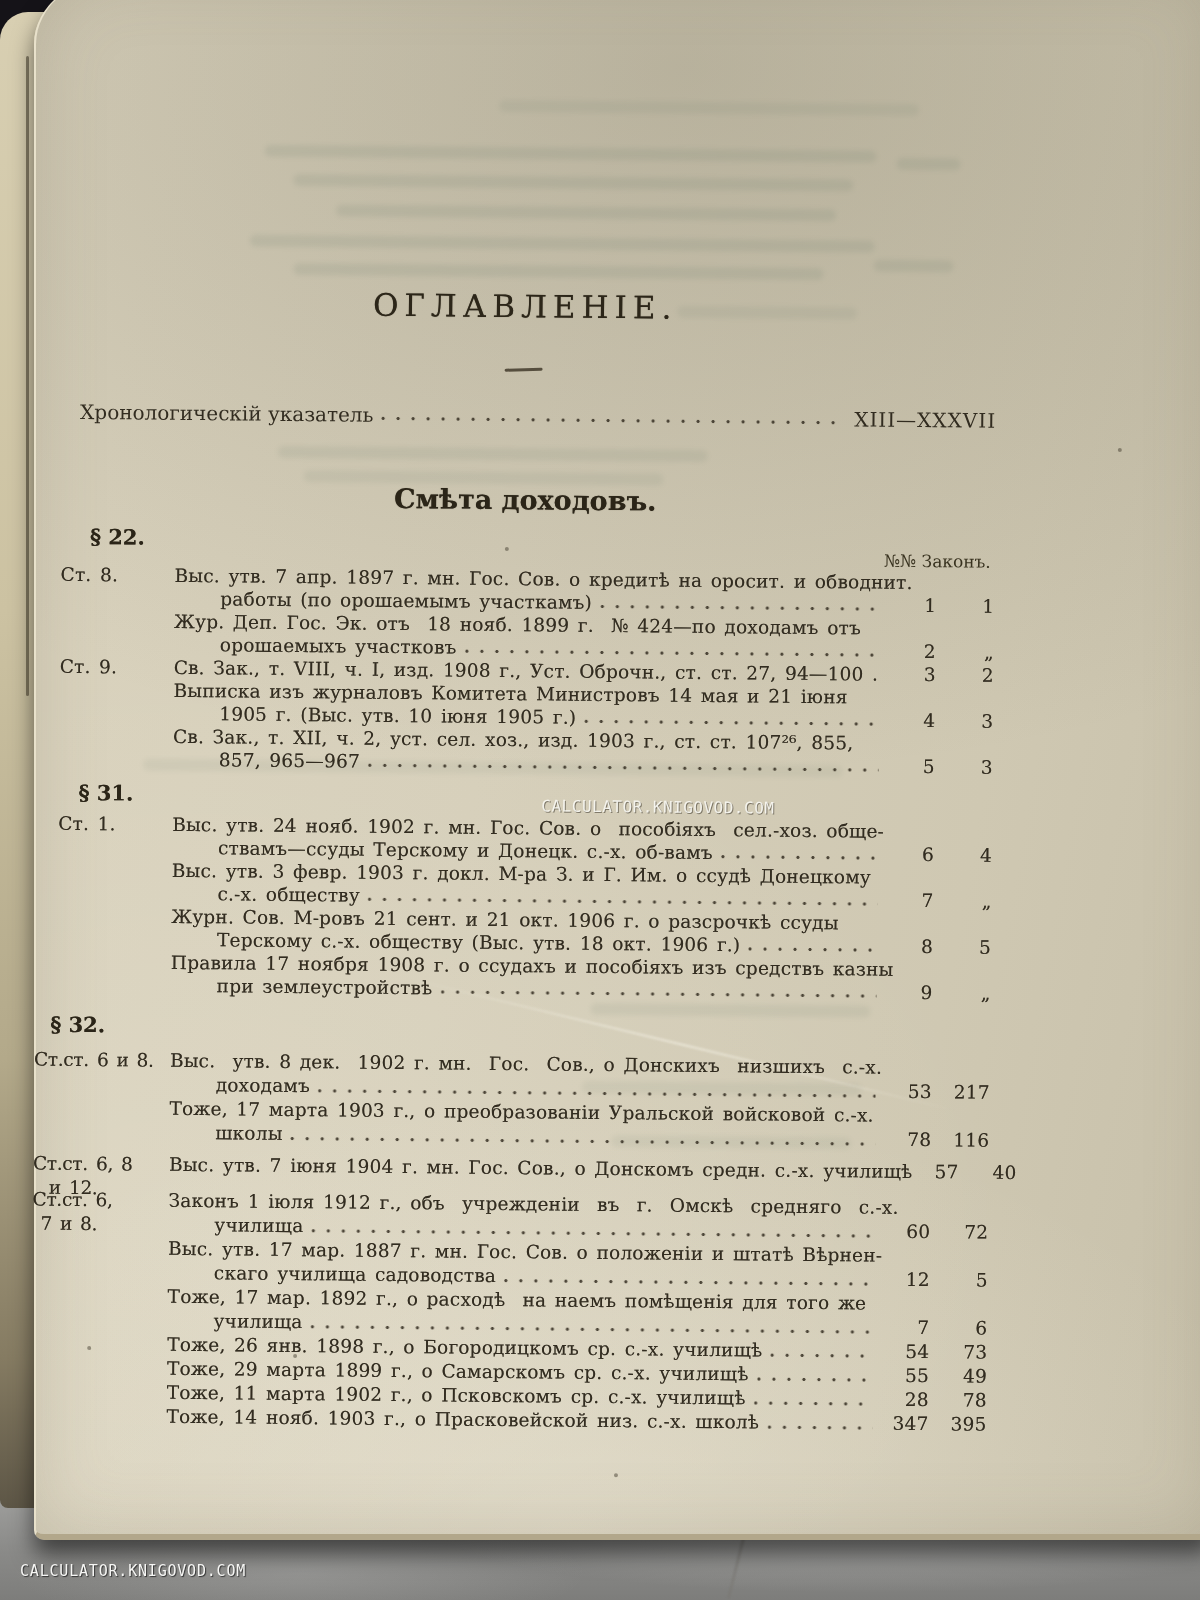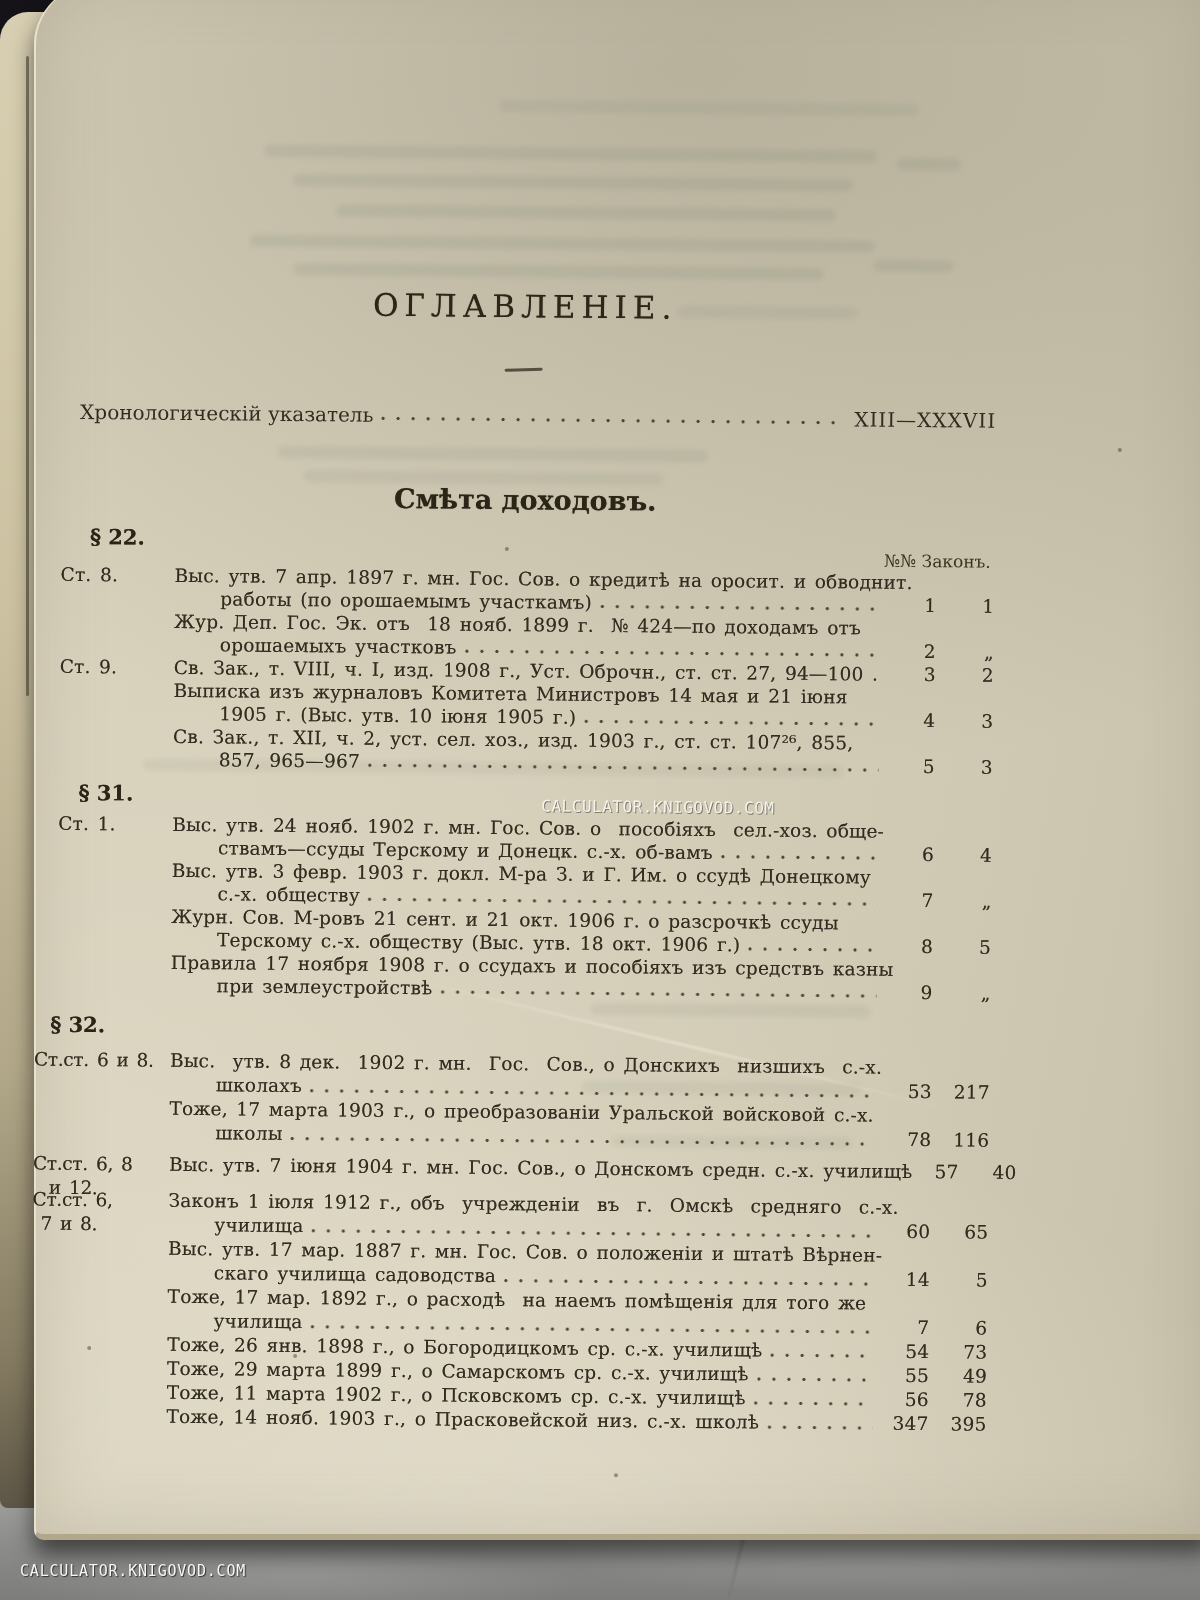--- a/index.html
+++ b/index.html
@@ -272,21 +272,21 @@
           <div class="sec-heading">§ 32.</div>
           <div class="entry">
             <div class="row">
               <span class="lbl">Ст.ст. 6 и 8.</span>
               <span class="t">Выс.  утв. 8 дек.  1902 г. мн.  Гос.  Сов., о Донскихъ  низшихъ  с.-х.</span>
               <span class="fill"></span>
               <span class="num"></span>
               <span class="pg"></span>
             </div>
             <div class="row cont">
-              <span class="t">школахъ</span>
+              <span class="t">доходамъ</span>
               <span class="dots"></span>
               <span class="num">53</span>
               <span class="pg">217</span>
             </div>
           </div>
           <div class="entry">
             <div class="row">
               <span class="t">Тоже, 17 марта 1903 г., о преобразованіи Уральской войсковой с.-х.</span>
               <span class="fill"></span>
               <span class="num"></span>
@@ -315,34 +315,34 @@
 &nbsp;7 и 8.</span>
               <span class="t">Законъ 1 іюля 1912 г., объ  учрежденіи  въ  г.  Омскѣ  средняго  с.-х.</span>
               <span class="fill"></span>
               <span class="num"></span>
               <span class="pg"></span>
             </div>
             <div class="row cont">
               <span class="t">училища</span>
               <span class="dots"></span>
               <span class="num">60</span>
-              <span class="pg">65</span>
+              <span class="pg">72</span>
             </div>
           </div>
           <div class="entry">
             <div class="row">
               <span class="t">Выс. утв. 17 мар. 1887 г. мн. Гос. Сов. о положеніи и штатѣ Вѣрнен-</span>
               <span class="fill"></span>
               <span class="num"></span>
               <span class="pg"></span>
             </div>
             <div class="row cont">
               <span class="t">скаго училища садоводства</span>
               <span class="dots"></span>
-              <span class="num">14</span>
+              <span class="num">12</span>
               <span class="pg">5</span>
             </div>
           </div>
           <div class="entry">
             <div class="row">
               <span class="t">Тоже, 17 мар. 1892 г., о расходѣ  на наемъ помѣщенія для того же</span>
               <span class="fill"></span>
               <span class="num"></span>
               <span class="pg"></span>
             </div>
@@ -366,21 +366,21 @@
               <span class="t">Тоже, 29 марта 1899 г., о Самарскомъ ср. с.-х. училищѣ</span>
               <span class="dots"></span>
               <span class="num">55</span>
               <span class="pg">49</span>
             </div>
           </div>
           <div class="entry">
             <div class="row">
               <span class="t">Тоже, 11 марта 1902 г., о Псковскомъ ср. с.-х. училищѣ</span>
               <span class="dots"></span>
-              <span class="num">56</span>
+              <span class="num">28</span>
               <span class="pg">78</span>
             </div>
           </div>
           <div class="entry">
             <div class="row">
               <span class="t">Тоже, 14 нояб. 1903 г., о Прасковейской низ. с.-х. школѣ</span>
               <span class="dots"></span>
               <span class="num">347</span>
               <span class="pg">395</span>
             </div>

